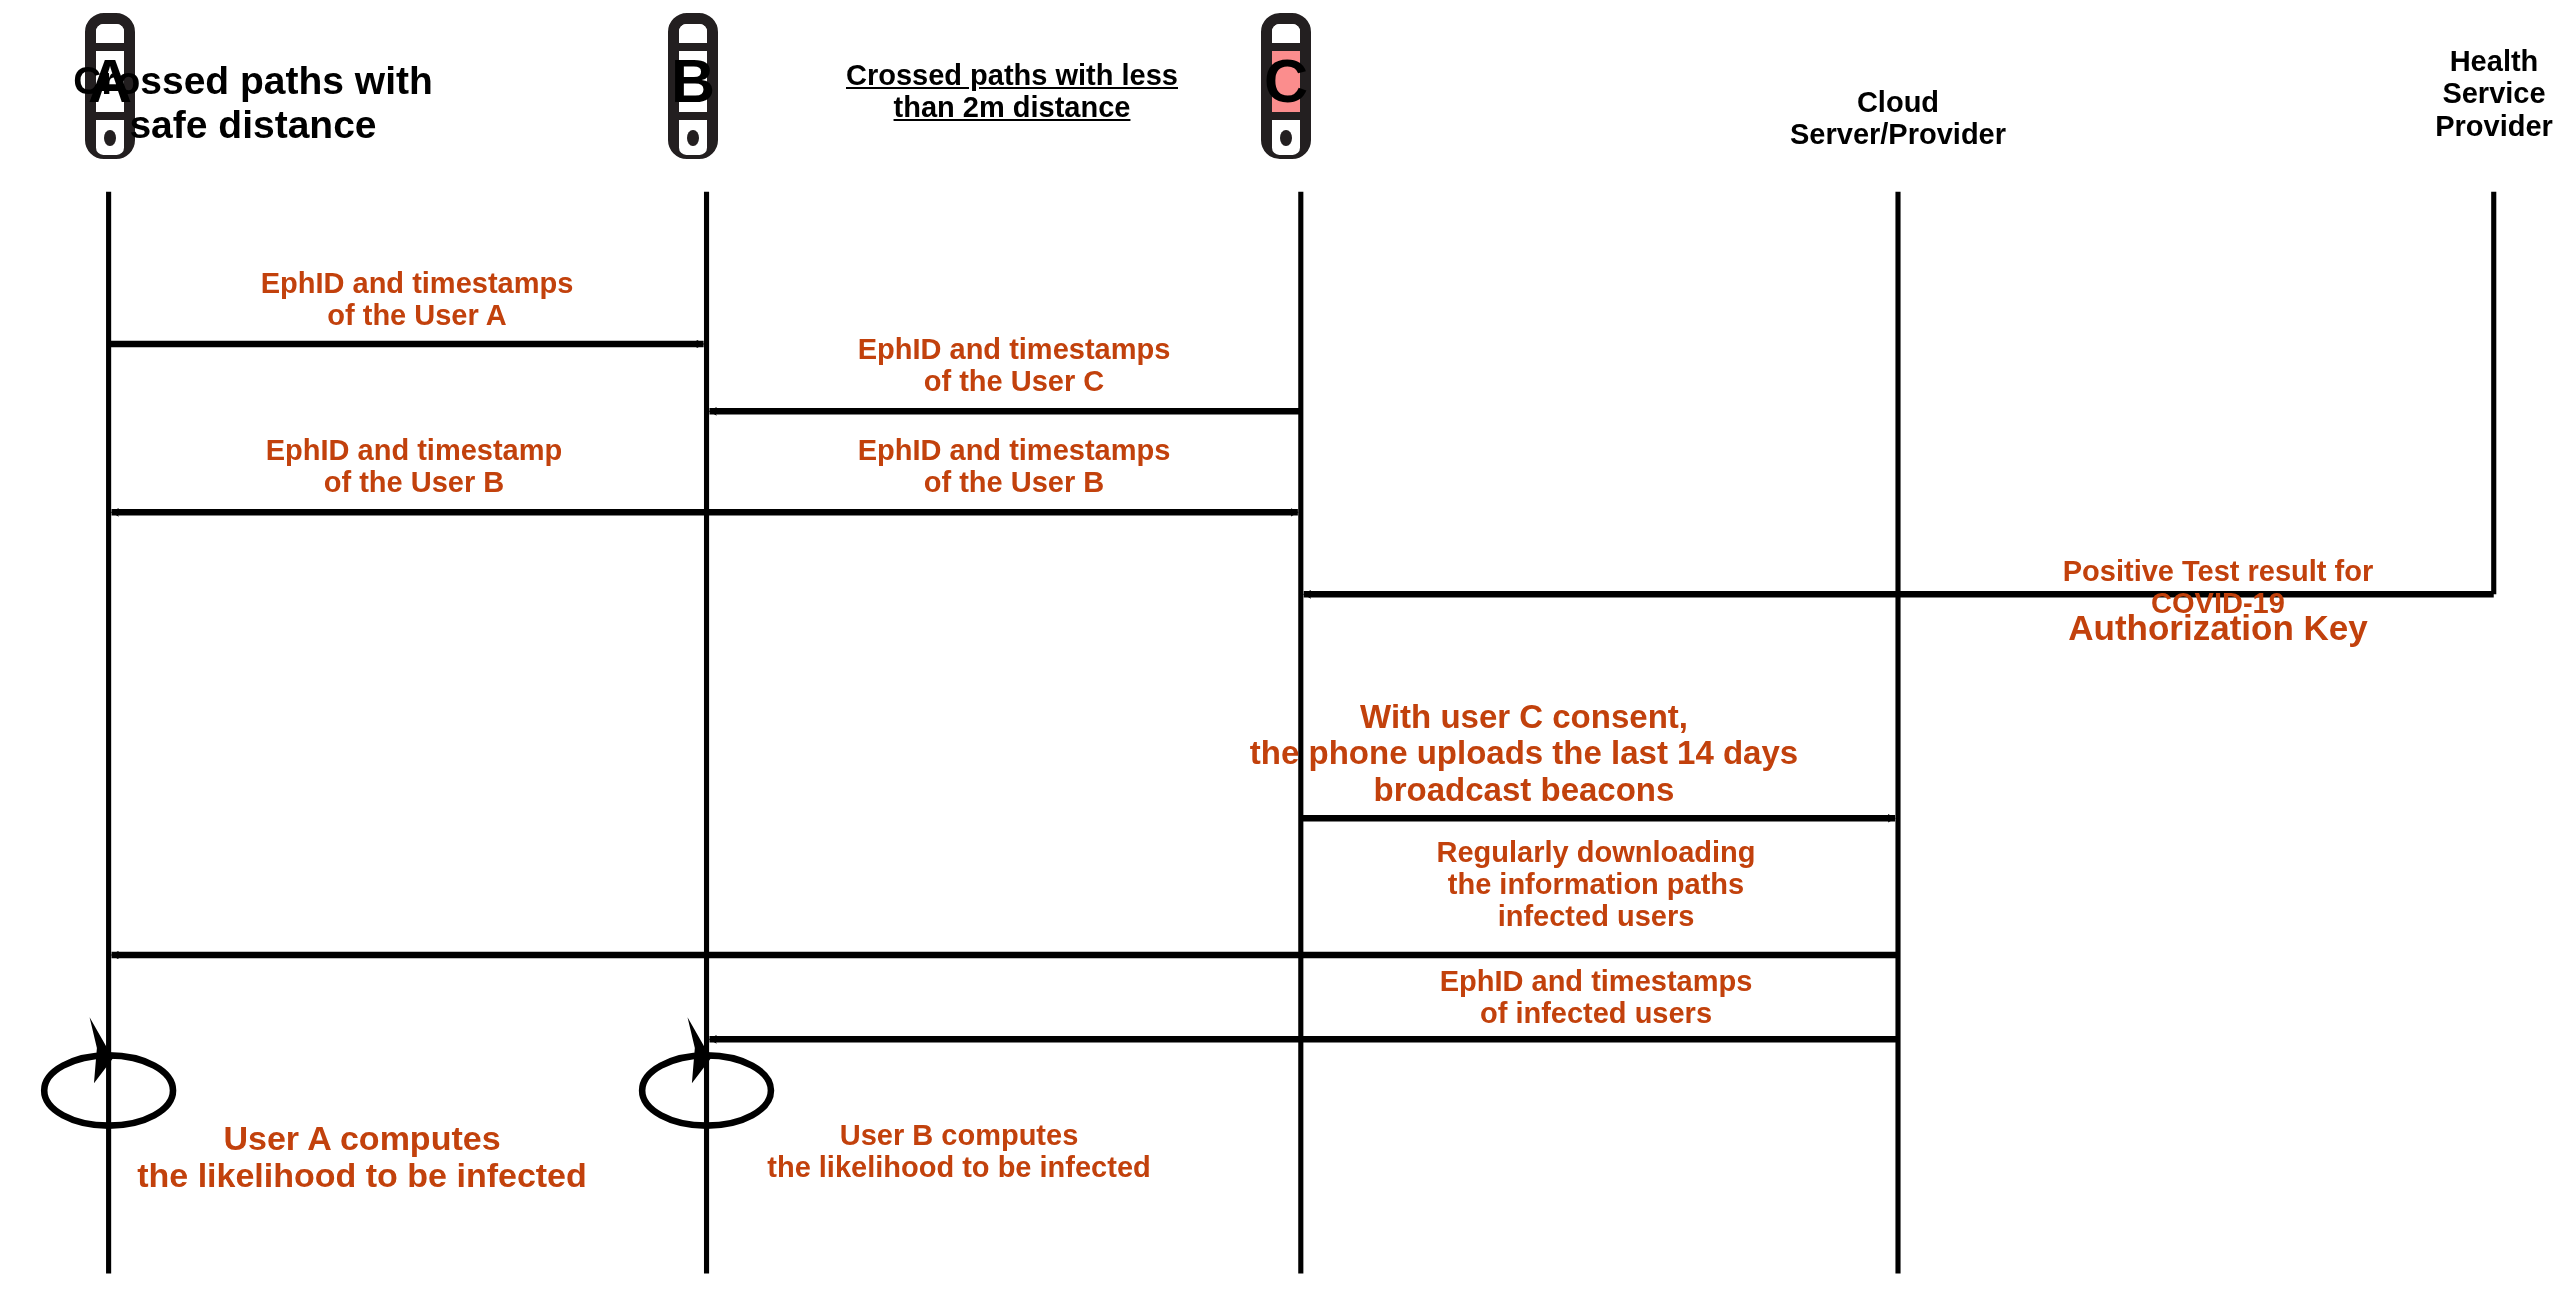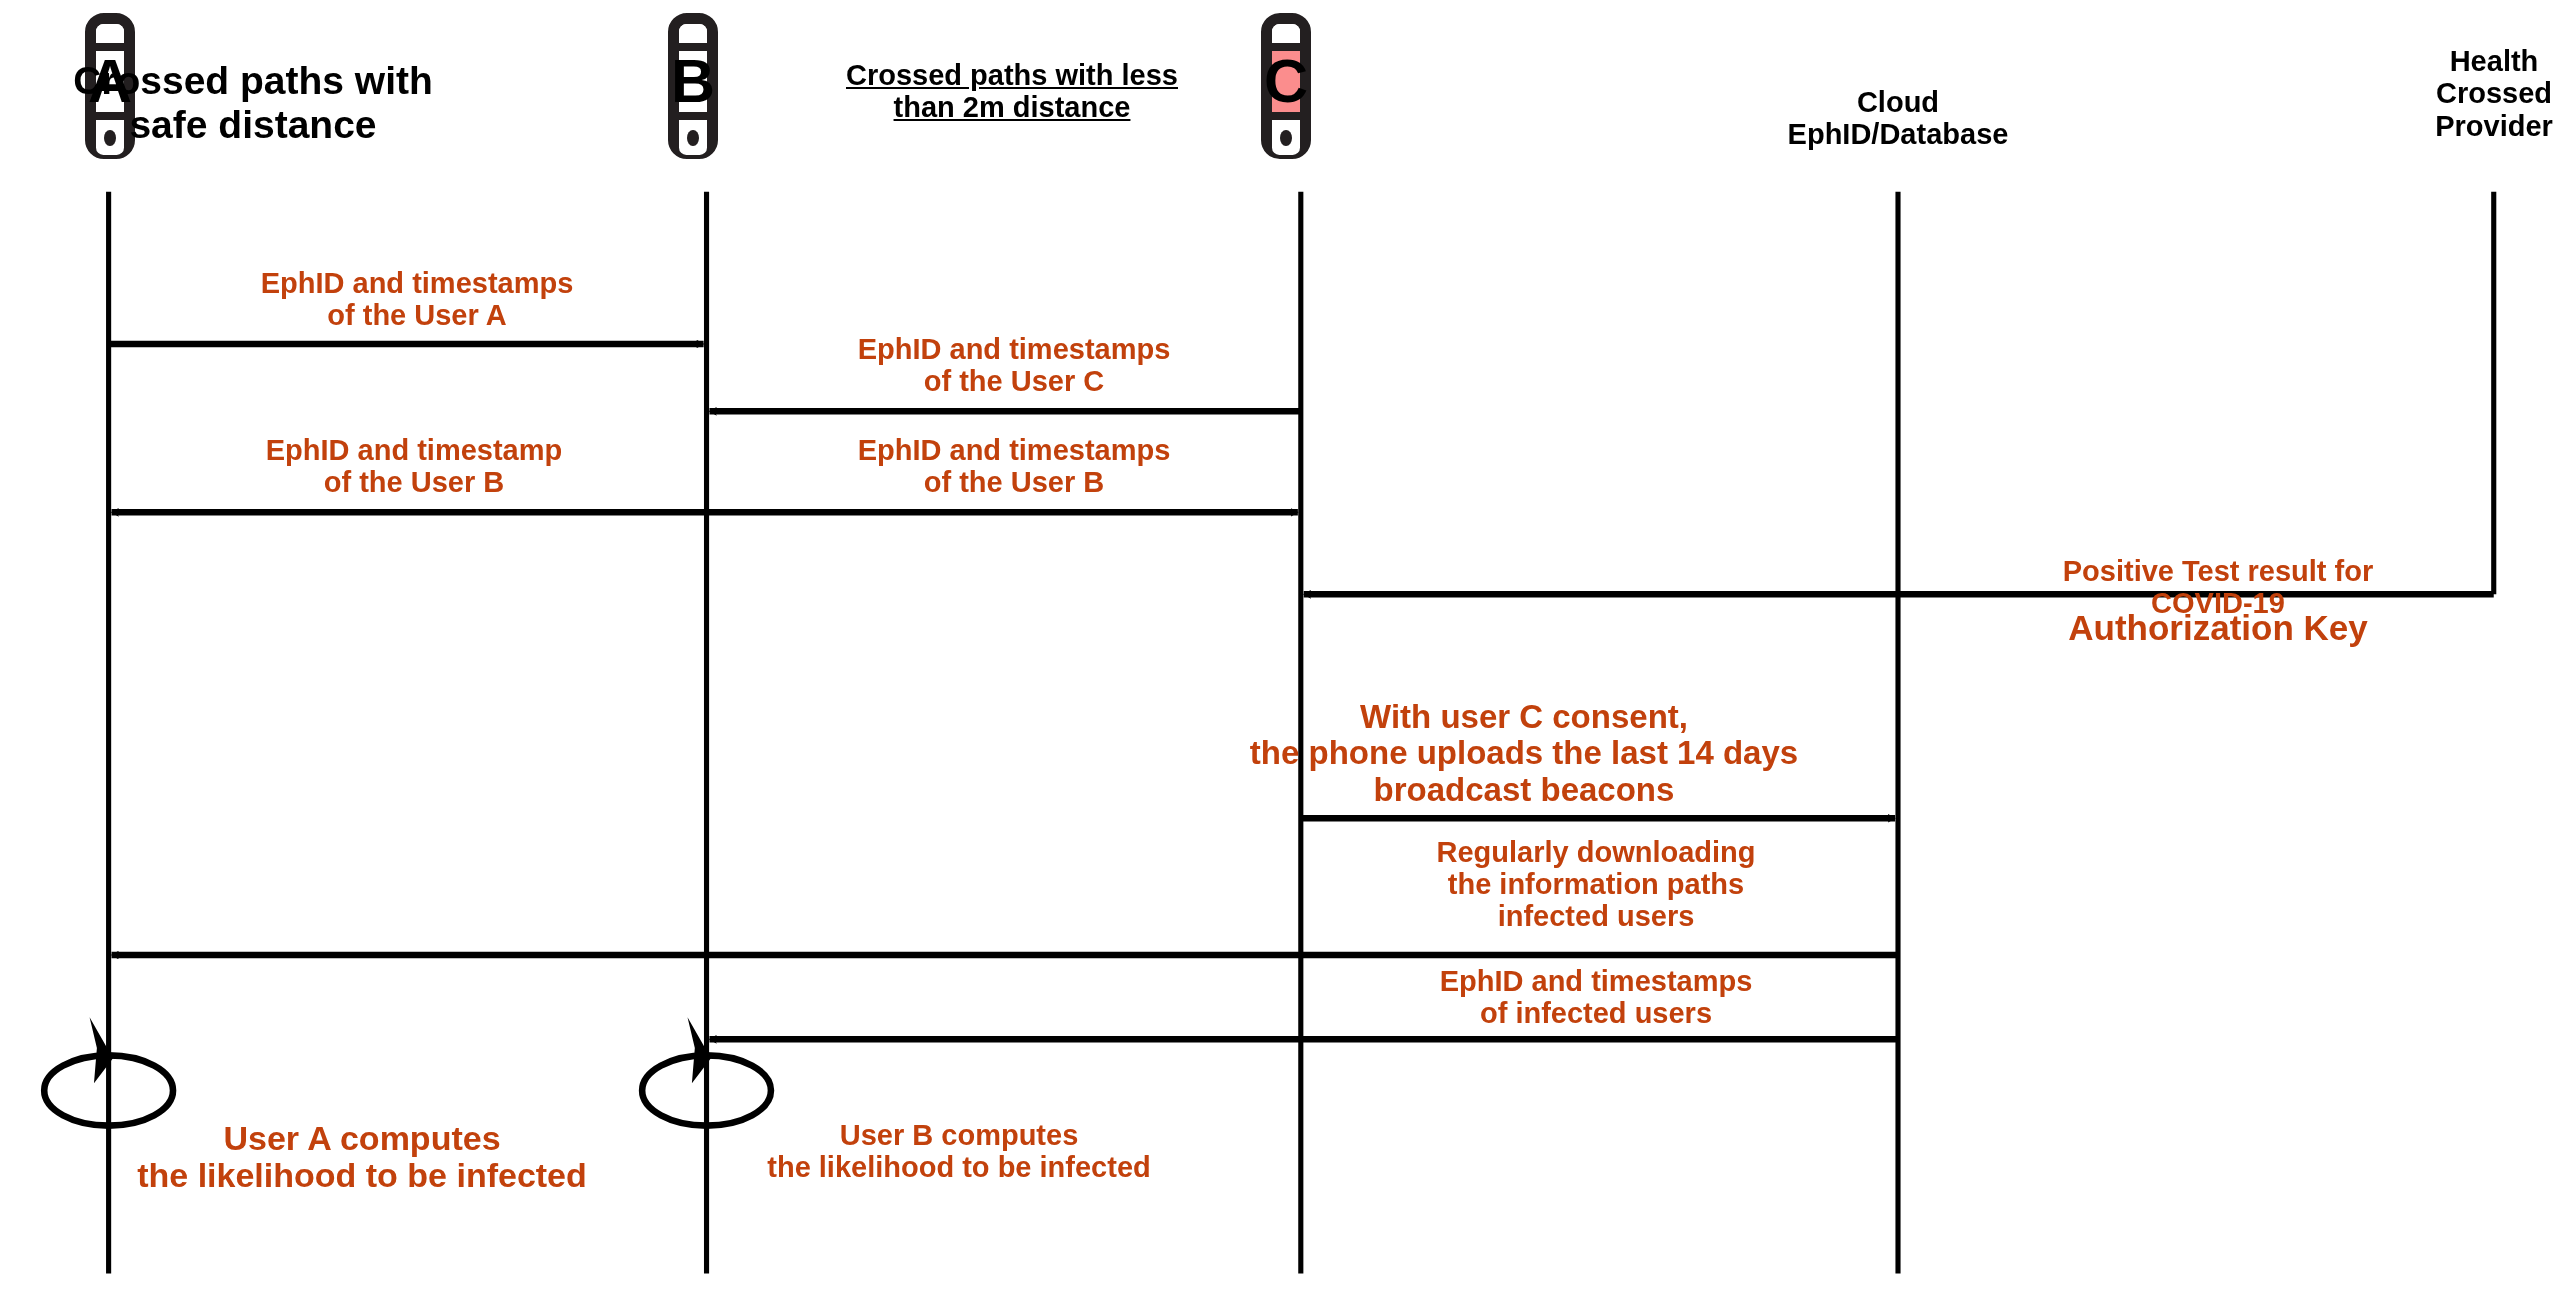--- a/index.html
+++ b/index.html
@@ -153,23 +153,23 @@
         </div>
       </div>
     </div>
 
   <div id="heads-host">
       <div class="head-label" style="left: 253px; top: 59px; transform: translateX(-50%); font-size: 39px;">Crossed paths with
 safe distance</div>
       <div class="head-label" style="left: 1012px; top: 59px; transform: translateX(-50%); font-size: 29px; text-decoration: underline;">Crossed paths with less
 than 2m distance</div>
       <div class="head-label" style="left: 1898px; top: 86px; transform: translateX(-50%); font-size: 29px;">Cloud
-EphID/Database</div>
+Server/Provider</div>
       <div class="head-label" style="left: 2494px; top: 45px; transform: translateX(-50%); font-size: 29px;">Health
-Crossed
+Service
 Provider</div>
     </div>
 
   <div id="labels-host">
       <div class="msg-label" style="left: 417px; top: 268px; transform: translateX(-50%); font-size: 29px;">EphID and timestamps
 of the User A</div>
       <div class="msg-label" style="left: 1014px; top: 334px; transform: translateX(-50%); font-size: 29px;">EphID and timestamps
 of the User C</div>
       <div class="msg-label" style="left: 414px; top: 435px; transform: translateX(-50%); font-size: 29px;">EphID and timestamp
 of the User B</div>

